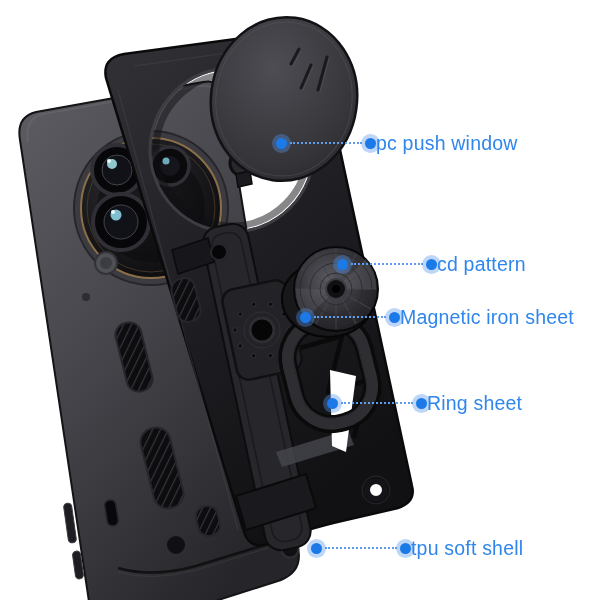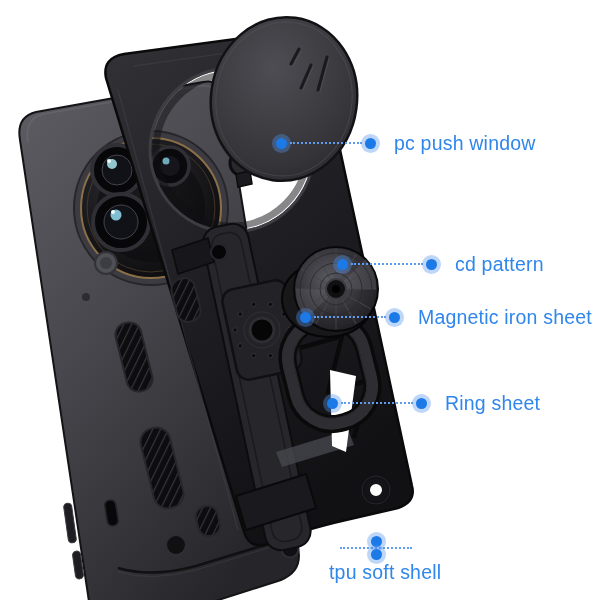--- a/index.html
+++ b/index.html
@@ -10,28 +10,28 @@
   .art{position:absolute;left:0;top:0;}
   .callout{position:absolute;display:flex;align-items:center;height:24px;}
   .dot{
     width:11px;height:11px;border-radius:50%;background:#1c79e8;
     box-shadow:0 0 0 4px rgba(84,146,235,.38);flex:none;
   }
   .dash{
     height:0;border-top:2px dotted #5d9cf0;width:72px;margin:0 3px;flex:none;
   }
   .lbl{
-    margin-left:18px;font-size:19.5px;line-height:24px;color:#2f86ec;
+    margin-left:0;font-size:19.5px;line-height:24px;color:#2f86ec;
     white-space:nowrap;letter-spacing:.2px;
   }
   .c1{left:276px;top:131px;}
   .c2{left:337px;top:252px;}
   .c3{left:300px;top:305px;}
   .c4{left:327px;top:391px;}
-  .c5{left:311px;top:536px;flex-direction:column;}
+  .c5{left:311px;top:536px;}
 </style>
 </head>
 <body>
 
 <div class="stage">
 
   <svg class="art" width="600" height="600" viewBox="0 0 600 600">
     <defs>
       <linearGradient id="phoneG" x1="0" y1="0" x2="0.6" y2="1">
         <stop offset="0" stop-color="#5d5d63"></stop>

